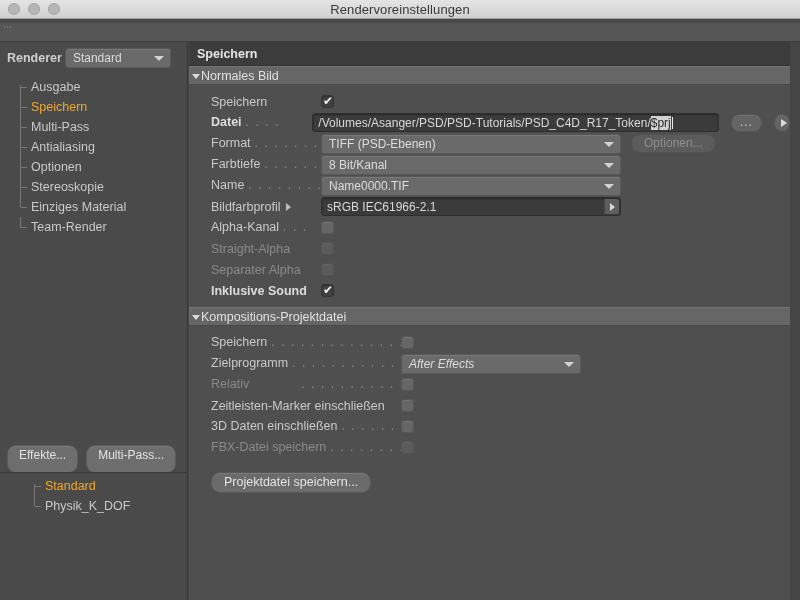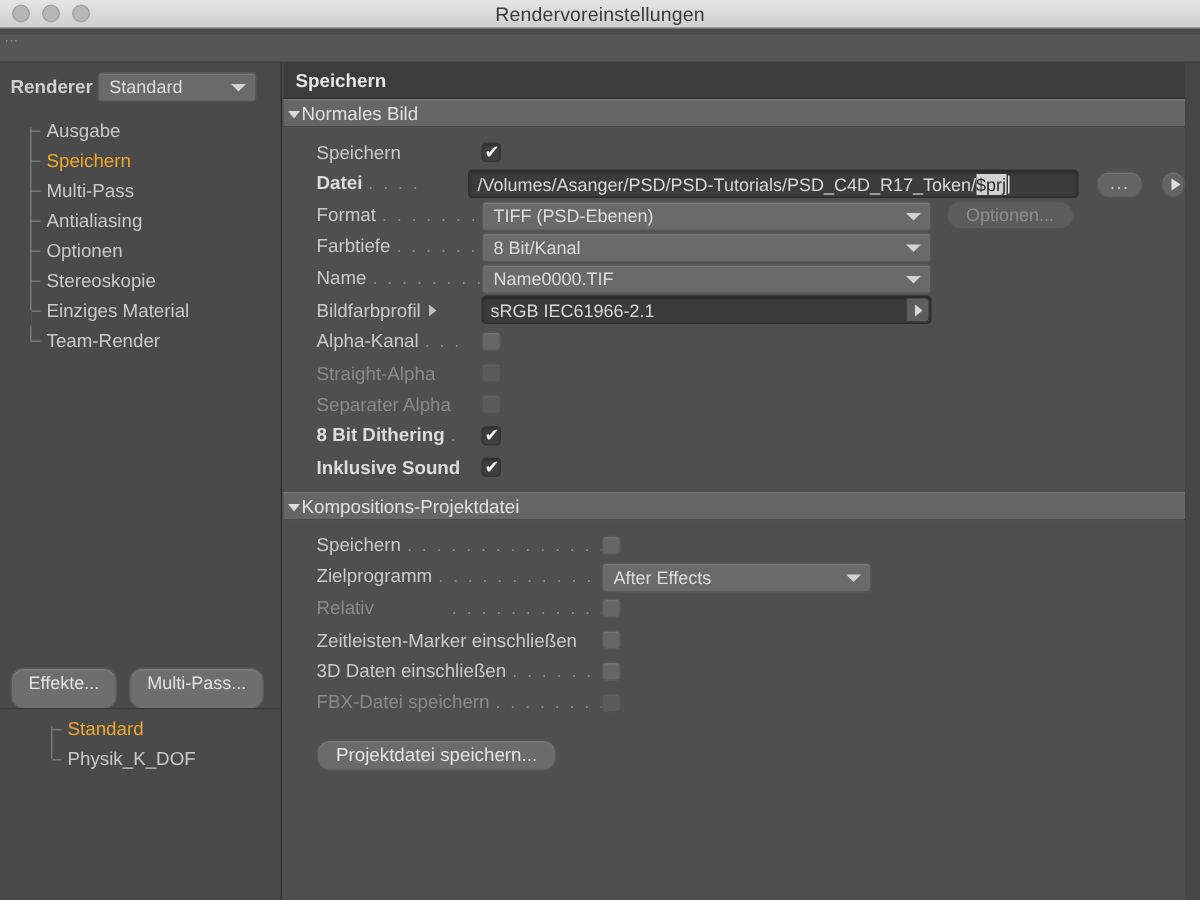--- a/index.html
+++ b/index.html
@@ -210,21 +210,21 @@
     color: #8e8e8e; font-size: 12px;
   }
   .savebtn {
     background: #6b6b6b; border: 1px solid #585858; border-radius: 9px;
     height: 21px; line-height: 19px; padding: 0 12px;
     color: #e4e4e4; font-size: 12.5px; display: inline-block;
     box-shadow: inset 0 1px 0 rgba(255,255,255,.1);
     margin-top: 22px;
   }
   .combo.w300 { width: 300px; }
-  .combo.w180 { width: 180px; }
+  .combo.w180 { width: 180px; font-style: italic; }
 </style>
 </head>
 <body>
 
 <div class="titlebar">
   <div class="traffic">
     <div class="light"></div>
     <div class="light"></div>
     <div class="light"></div>
   </div>
@@ -381,27 +381,20 @@
       <div class="cb off disabled"></div>
     </div>
 
     <div class="row">
       <div class="lab-wrap">
           <span class="lab dim">Separater Alpha</span>
         </div>
       <div class="cb off disabled"></div>
     </div>
 
-    <div class="row">
-      <div class="lab-wrap">
-        <span class="lab bold">8 Bit Dithering</span>
-        <span class="dots">.</span>
-      </div>
-      <div class="cb check"></div>
-    </div>
 
     <div class="row">
       <div class="lab-wrap">
           <span class="lab bold">Inklusive Sound</span>
         </div>
       <div class="cb check"></div>
     </div>
   </div>
 
   <div class="group-head">

